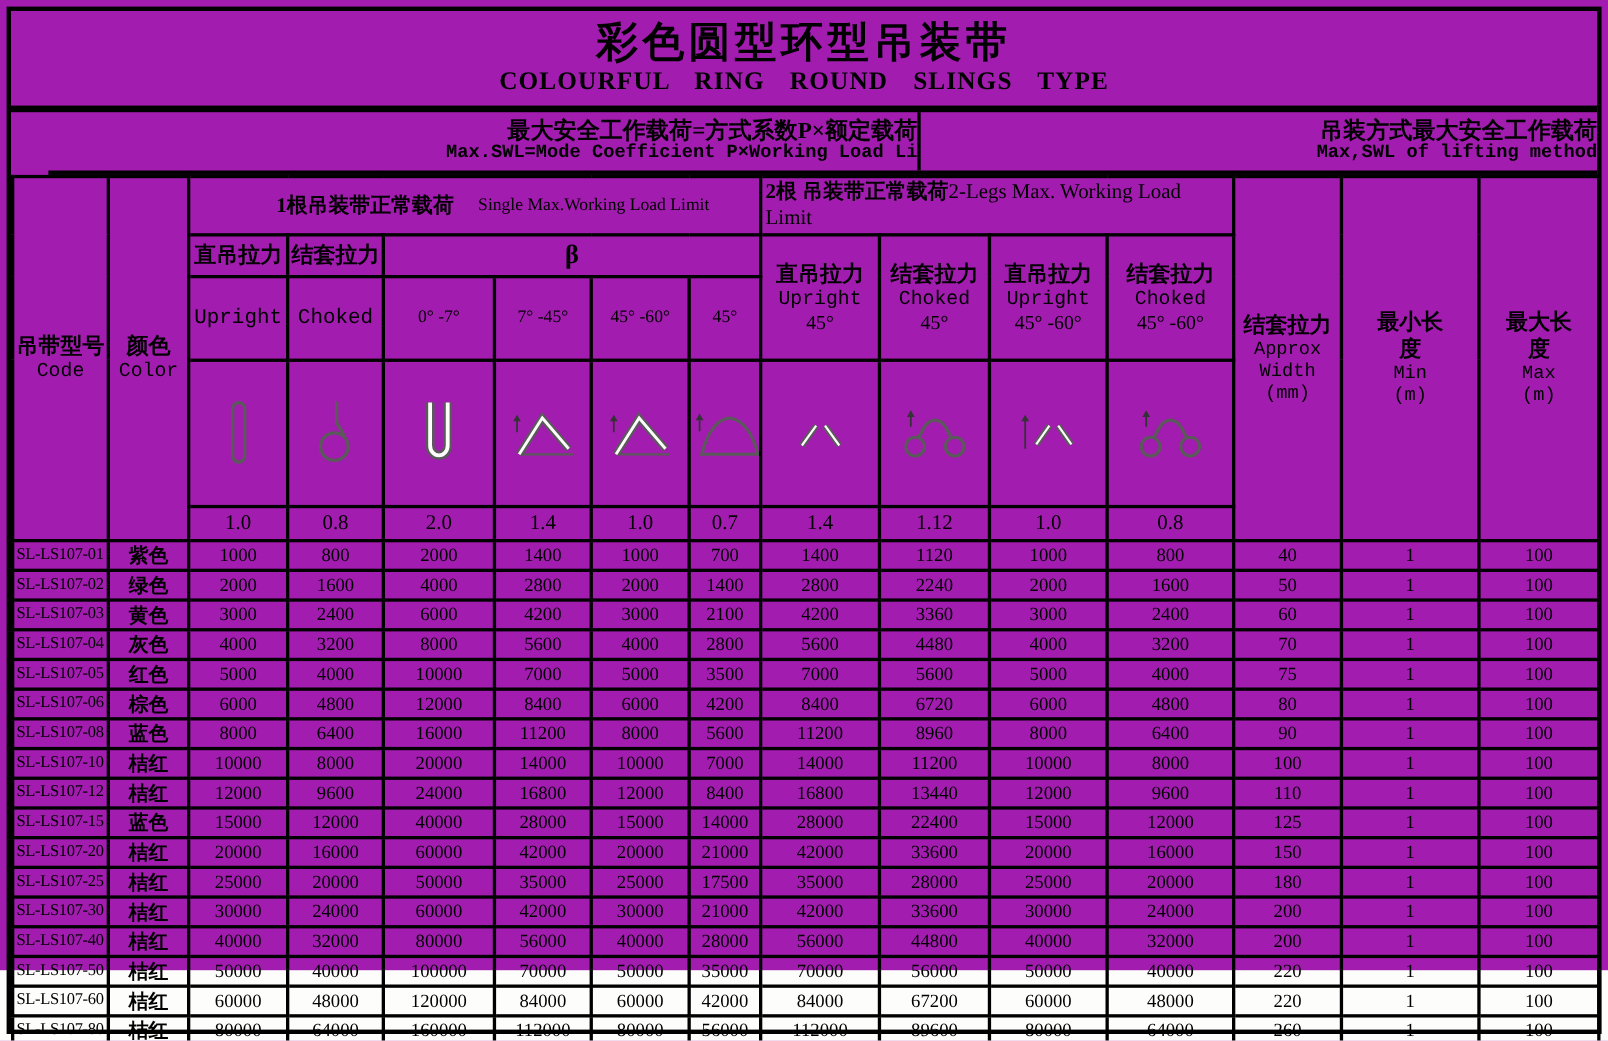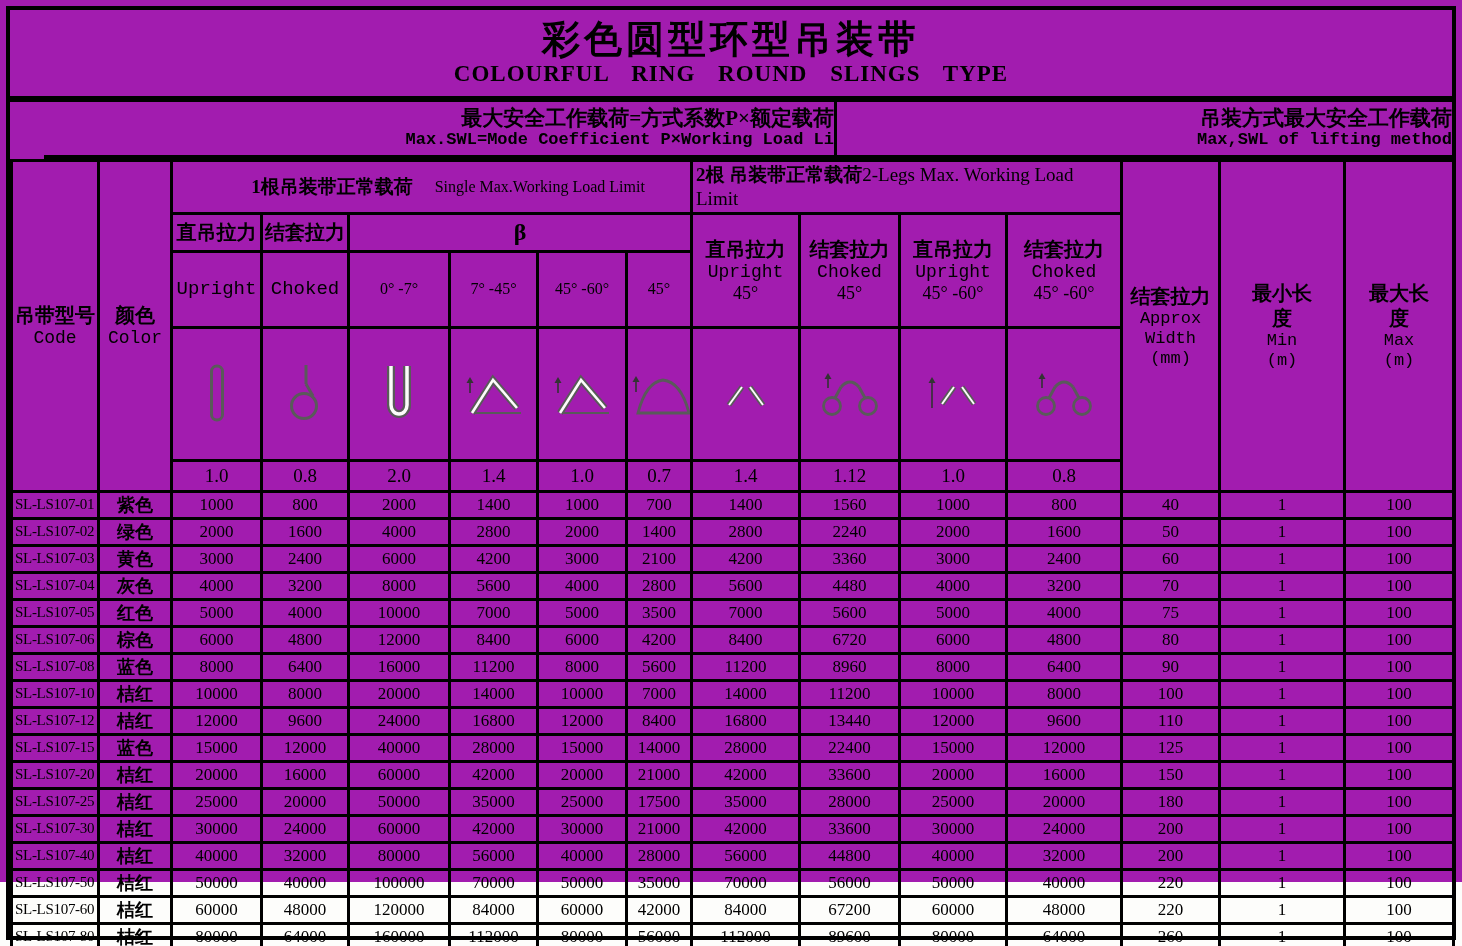--- a/index.html
+++ b/index.html
@@ -282,21 +282,21 @@
           <tr class="data-row">
             <td class="code-cell">SL-LS107-01</td>
             <td class="color-cell">紫色</td>
             <td>1000</td>
             <td>800</td>
             <td>2000</td>
             <td>1400</td>
             <td>1000</td>
             <td>700</td>
             <td>1400</td>
-            <td>1560</td>
+            <td>1120</td>
             <td>1000</td>
             <td>800</td>
             <td>40</td>
             <td>1</td>
             <td>100</td>
           </tr>
           <tr class="data-row">
             <td class="code-cell">SL-LS107-02</td>
             <td class="color-cell">绿色</td>
             <td>2000</td>

